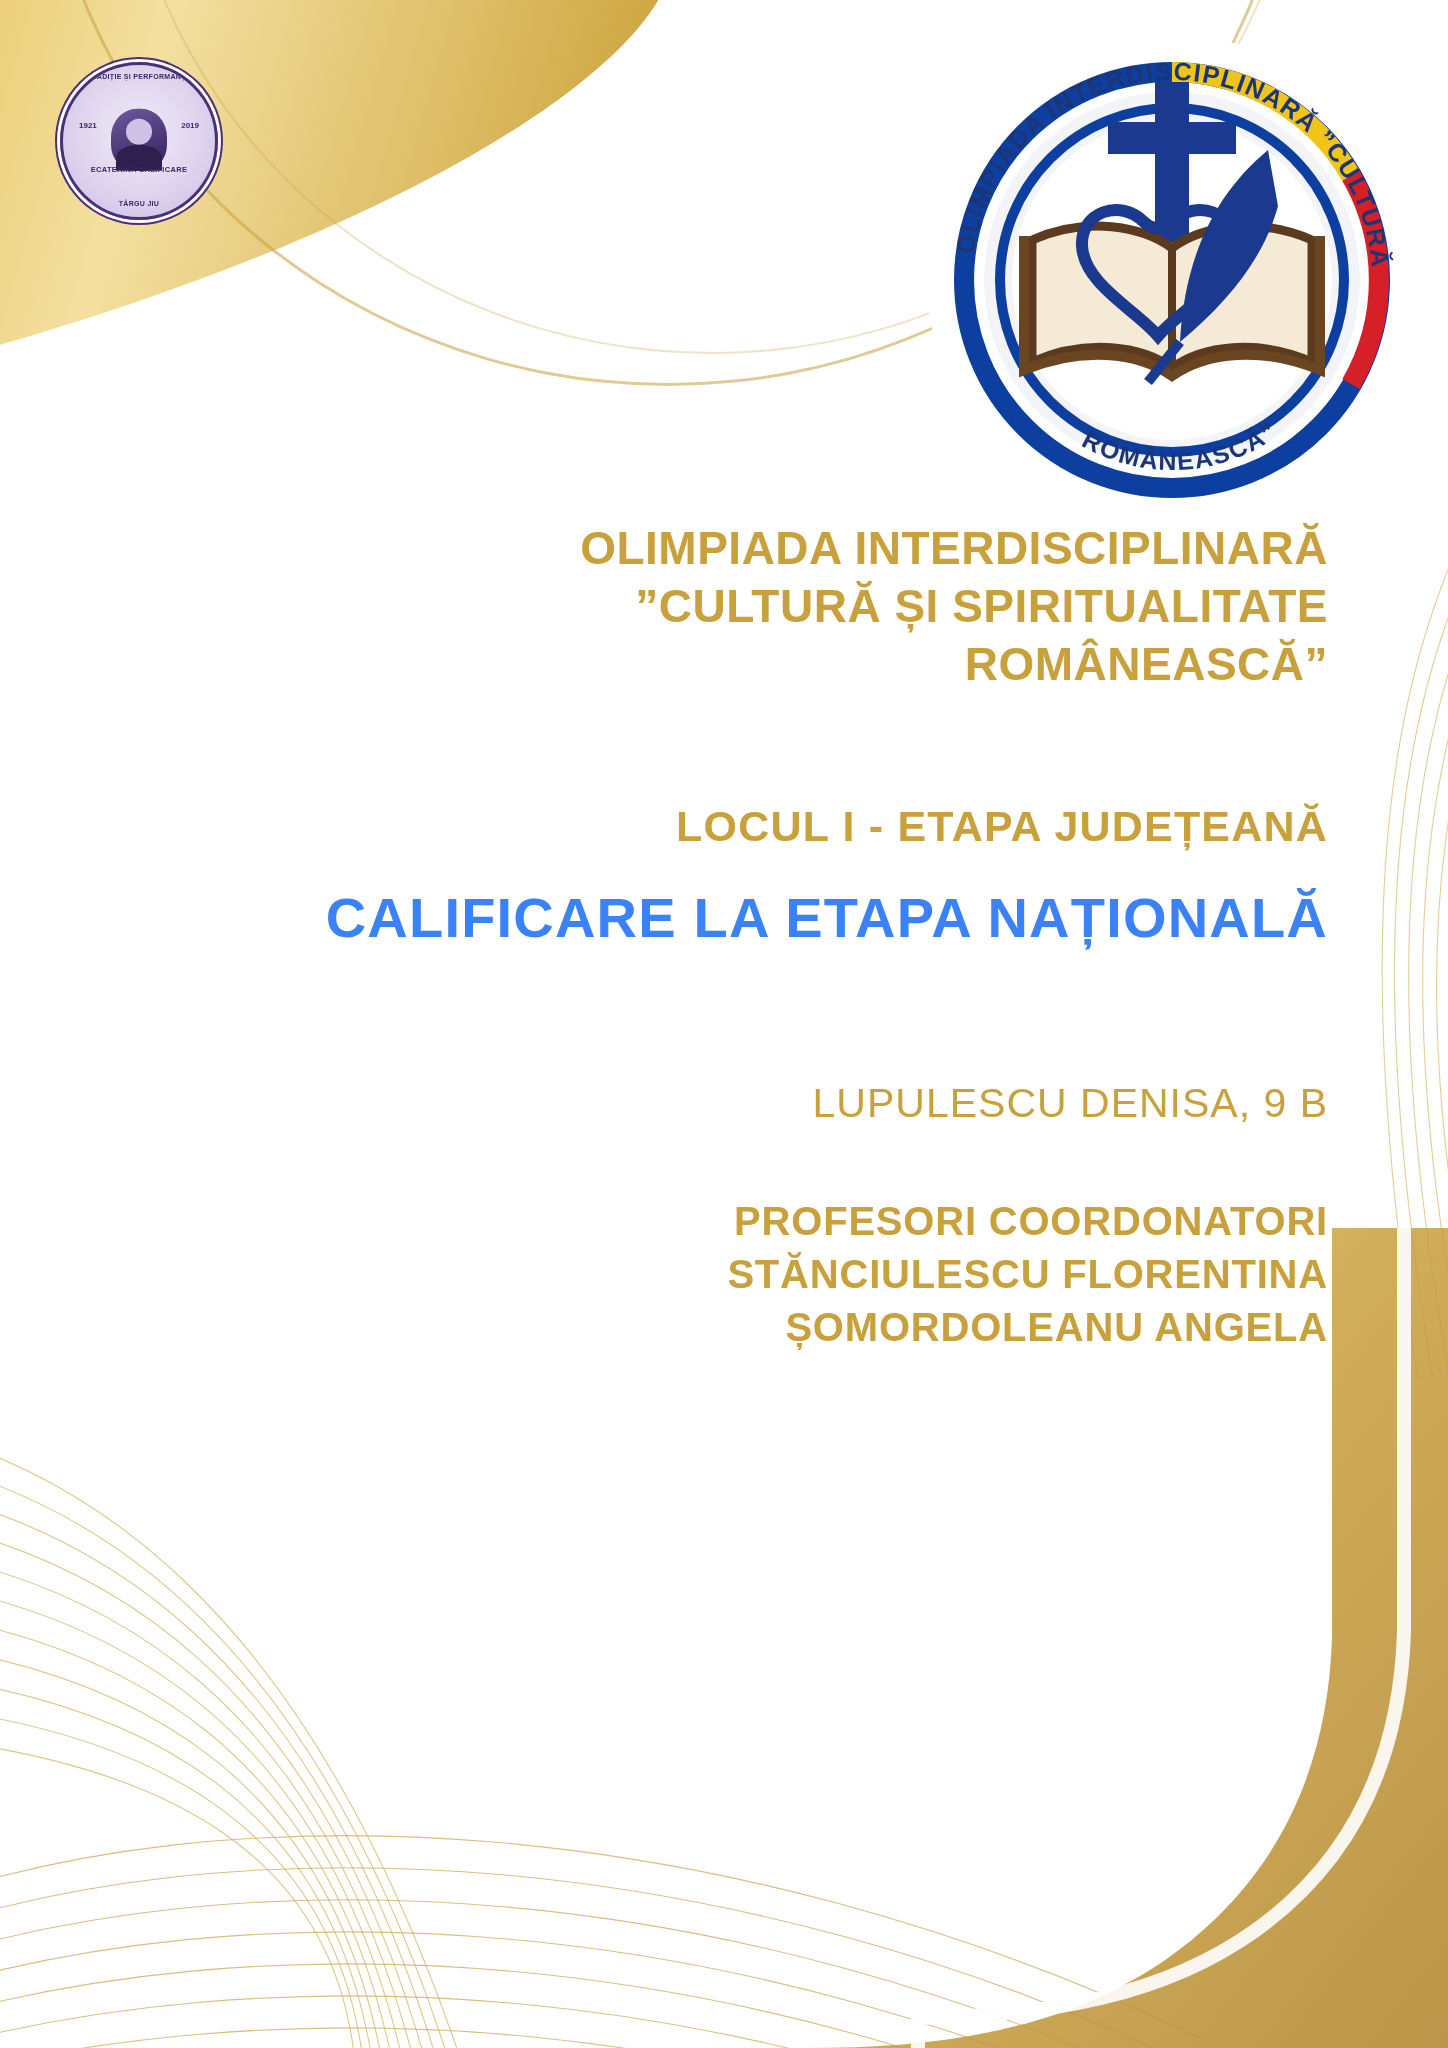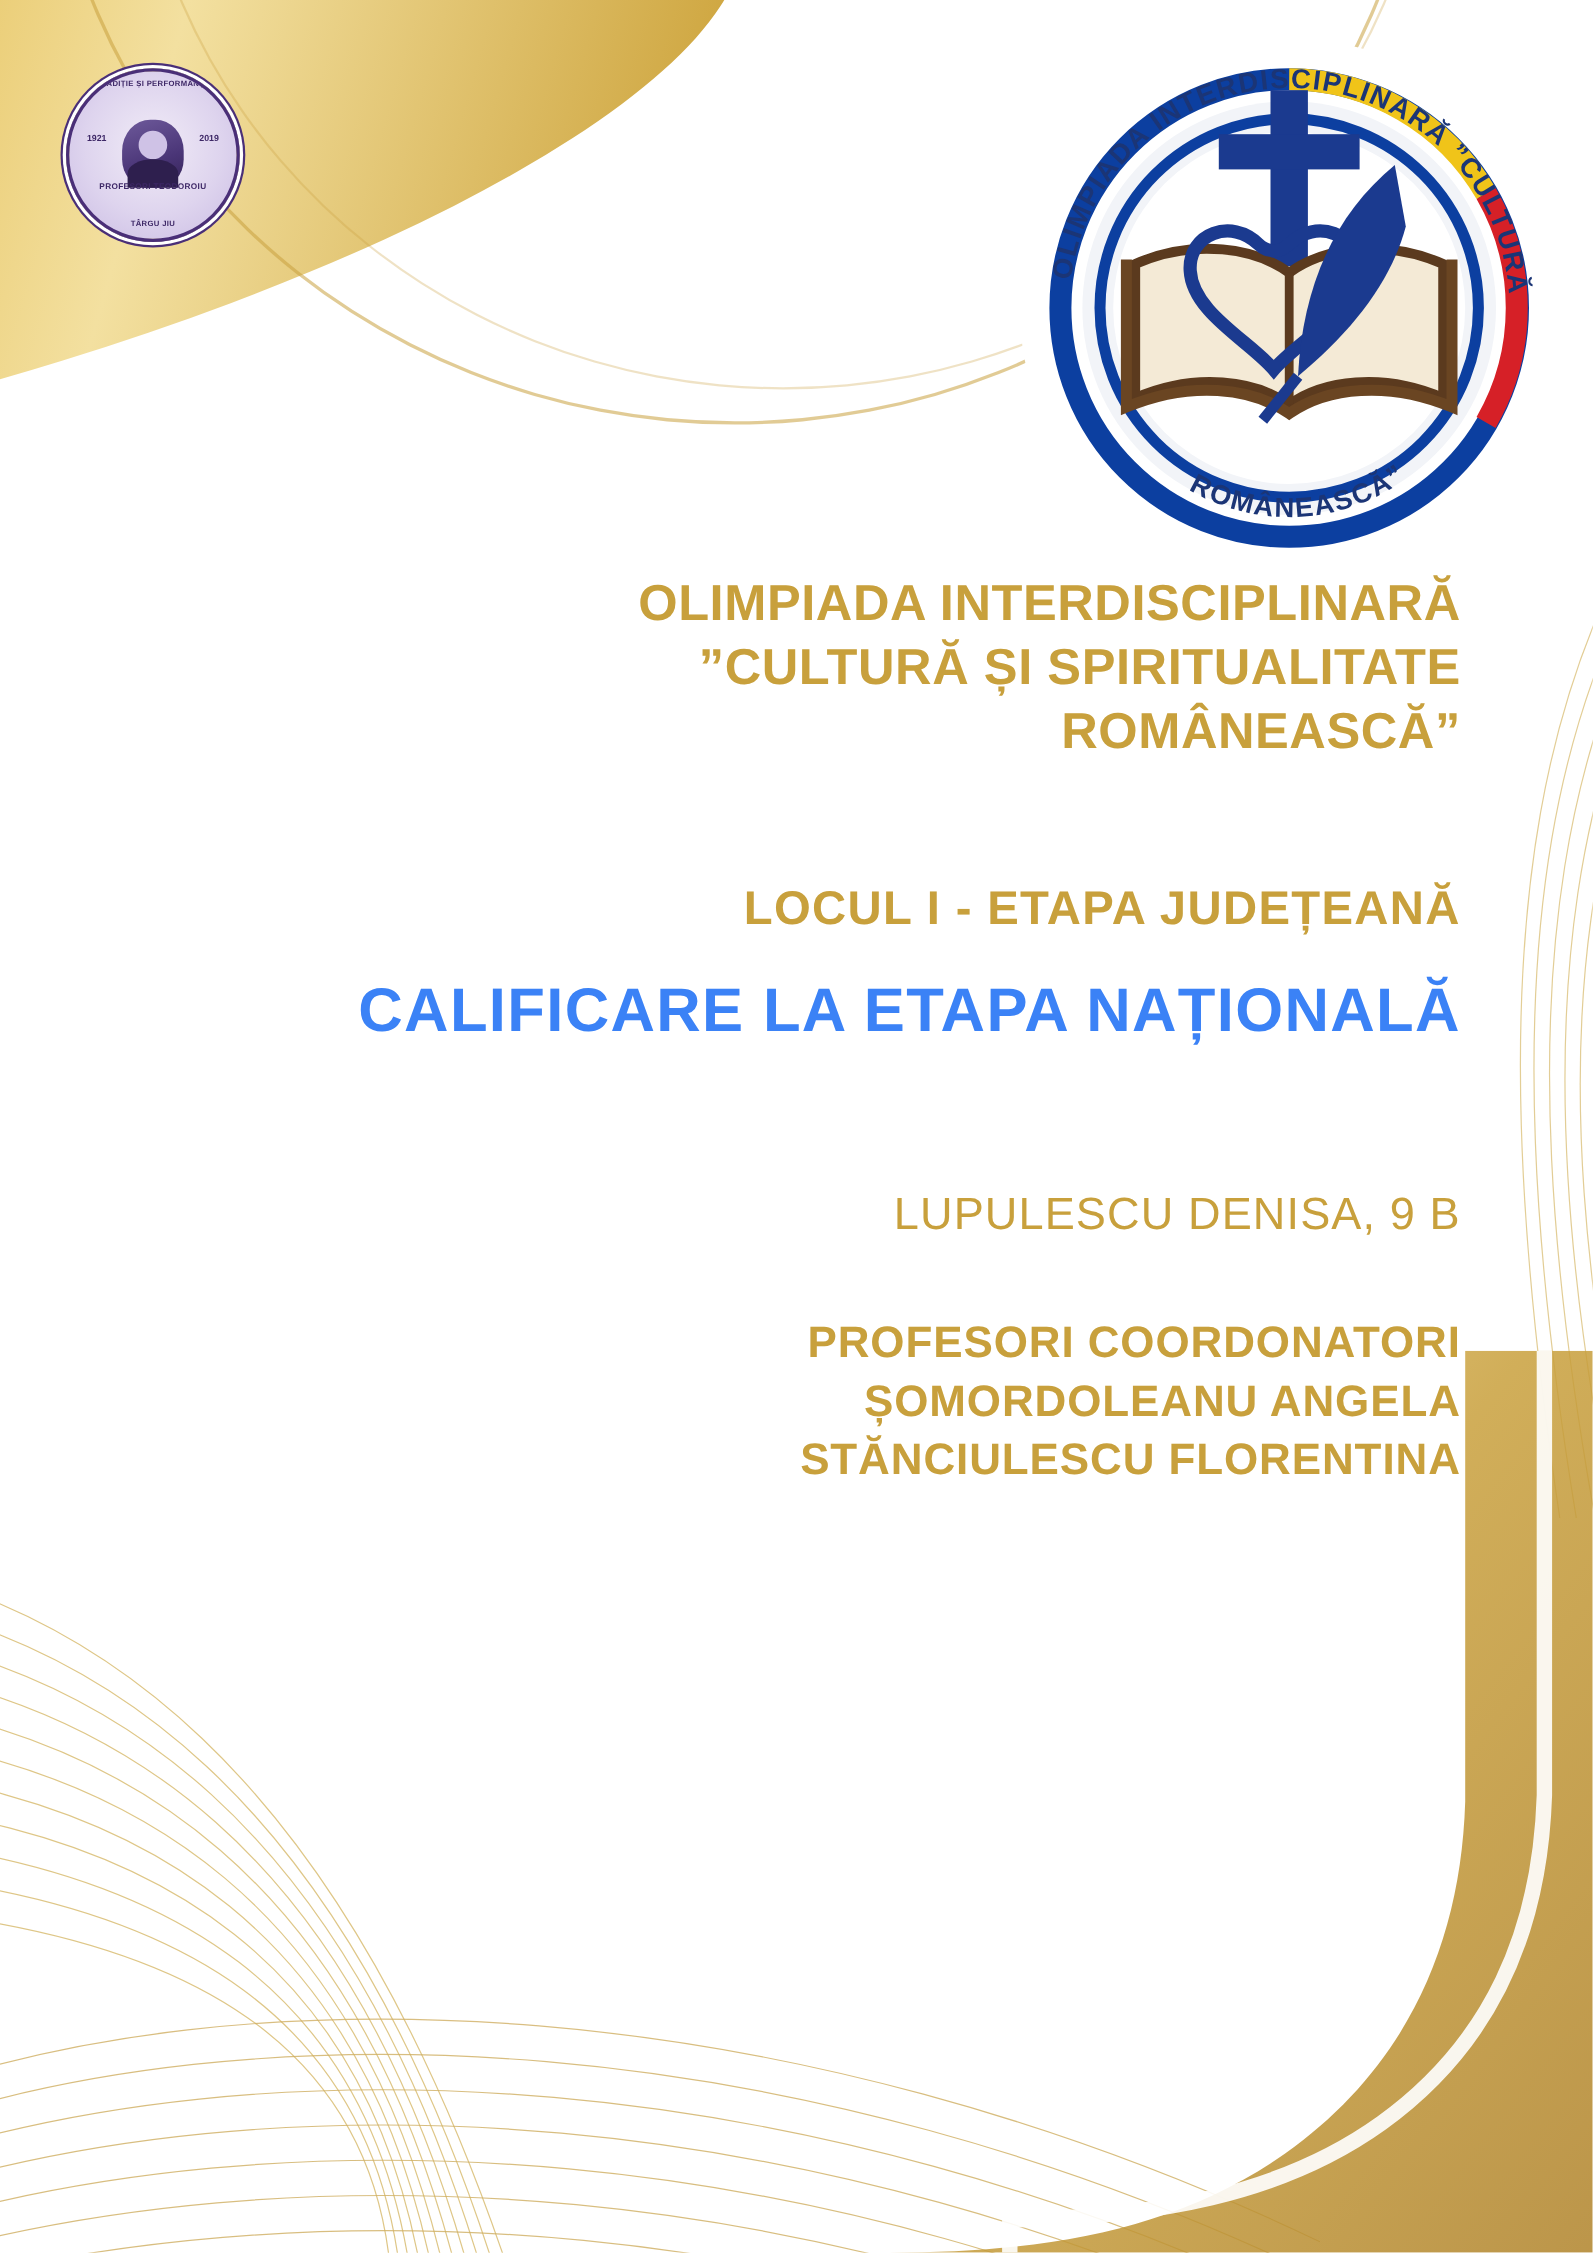--- a/index.html
+++ b/index.html
@@ -370,21 +370,21 @@
              C 470 652, 520 540, 524 410 L524 0 Z" fill="url(#goldGrad)" opacity=".85"></path>
     <path d="M596 0 L596 404 C 592 528, 548 630, 448 702
              C 356 768, 240 788, 110 790 L110 820" fill="none" stroke="#ffffff" stroke-width="14" opacity=".9"></path>
   </svg>
 
   <div class="school-seal">
     <div class="seal-top-text">TRADIȚIE ȘI PERFORMANȚĂ</div>
     <div class="seal-year-l">1921</div>
     <div class="seal-year-r">2019</div>
     <div class="seal-portrait"></div>
-    <div class="seal-mid-text">PROFESORI TEODOROIU</div>
+    <div class="seal-mid-text">ECATERINA CALIFICARE</div>
     <div class="seal-bottom-text">TÂRGU JIU</div>
   </div>
 
   <svg class="olympiad-logo" viewBox="0 0 520 540">
     <defs>
       <path id="ringTop" d="M 60 290 A 200 200 0 1 1 460 290"></path>
       <path id="ringBottom" d="M 80 300 A 180 180 0 0 0 440 300"></path>
       <linearGradient id="roTri" x1="0" y1="0" x2="1" y2="0">
         <stop offset="0%" stop-color="#0c3fa0"></stop>
         <stop offset="50%" stop-color="#f5d000"></stop>
@@ -444,17 +444,17 @@
     <p class="place">LOCUL I - ETAPA JUDEȚEANĂ</p>
     <p class="qualify">CALIFICARE LA ETAPA NAȚIONALĂ</p>
 
     <div class="spacer-2"></div>
 
     <p class="student">LUPULESCU DENISA, 9 B</p>
 
     <div class="spacer-3"></div>
 
     <p class="coord-heading">PROFESORI COORDONATORI</p>
+    <p class="coord-name">STĂNCIULESCU FLORENTINA</p>
     <p class="coord-name">ȘOMORDOLEANU ANGELA</p>
-    <p class="coord-name">STĂNCIULESCU FLORENTINA</p>
   </div>
 
 </div>
 
 </body></html>

